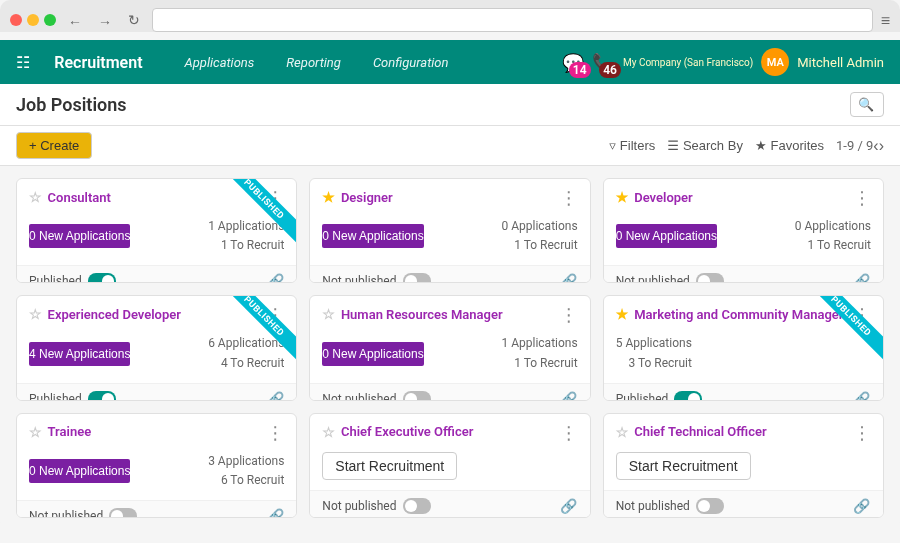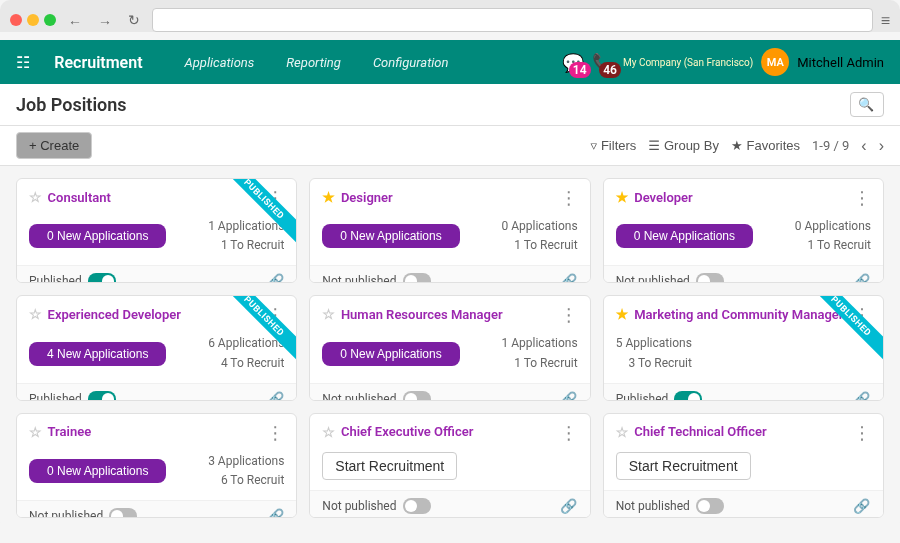--- a/index.html
+++ b/index.html
@@ -26,49 +26,49 @@
     .app-name { color: white; font-weight: 600; font-size: 16px; margin-right: 16px; }
     .nav-link { color: rgba(255,255,255,0.9); font-size: 13px; cursor: pointer; padding: 4px 6px; font-style: italic; }
     .nav-spacer { flex: 1; }
     .nav-badges { display: flex; align-items: center; gap: 8px; }
     .badge-item { position: relative; display: flex; align-items: center; }
     .badge-icon { color: white; font-size: 18px; }
     .badge-count { position: absolute; top: -4px; right: -6px; background: #e91e8c; color: white; border-radius: 10px; font-size: 12px; padding: 1px 4px; font-weight: 600; margin-top: 14px; }
     .badge-count-green { background: #7f1d1d; }
     .company-name { color: #fef9c3; font-size: 10px; }
     .user-avatar { width: 28px; height: 28px; border-radius: 50%; background: #ff9800; display: flex; align-items: center; justify-content: center; color: white; font-size: 11px; font-weight: 600; }
-    .user-name { color: #000000; font-size: 13px; }
+    .user-name { color: #fef9c3; font-size: 13px; }
 
     
     .page-header { background: white; padding: 8px 16px; border-bottom: 1px solid #e0e0e0; display: flex; align-items: center; justify-content: space-between; }
     .page-title { font-size: 18px; font-weight: 600; color: #333; }
     .search-bar { display: flex; align-items: center; border: 1px solid #ccc; border-radius: 4px; padding: 4px 8px; gap: 4px; background: white; }
     .search-input { border: none; outline: none; font-size: 13px; width: 200px; }
     .search-icon-btn { color: #666; cursor: pointer; }
 
     
     .toolbar { background: white; padding: 6px 16px; border-bottom: 1px solid #e0e0e0; display: flex; align-items: center; justify-content: space-between; }
-    .create-btn { background: #a3a3a3; border: 1px solid #ccc; border-radius: 4px; padding: 5px 12px; display: flex; align-items: center; gap: 4px; cursor: pointer; font-size: 13px; color: #333; }
+    .create-btn { background: #eab308; border: 1px solid #ccc; border-radius: 4px; padding: 5px 12px; display: flex; align-items: center; gap: 4px; cursor: pointer; font-size: 13px; color: #333; }
     .toolbar-right { display: flex; align-items: center; gap: 12px; }
     .toolbar-btn { background: none; border: none; cursor: pointer; font-size: 13px; color: #555; display: flex; align-items: center; gap: 4px; }
-    .pagination { color: #666; font-size: 13px; display: flex; align-items: center; gap: 12px; justify-content: space-between; }
+    .pagination { color: #666; font-size: 13px; display: flex; align-items: center; gap: 0; justify-content: space-between; }
     .page-nav { background: none; border: none; cursor: pointer; color: #666; font-size: 16px; }
 
     
     .cards-grid { padding: 12px 16px; display: grid; grid-template-columns: repeat(3, 1fr); gap: 12px; overflow-y: auto; flex: 1; background: #f5f5f5; }
 
     
     .card { background: white; border-radius: 6px; border: 1px solid #e0e0e0; overflow: hidden; position: relative; display: flex; flex-direction: column; }
     .card-header { padding: 10px 12px 6px; display: flex; align-items: flex-start; justify-content: space-between; }
     .card-title { font-size: 13px; font-weight: 600; color: #9c27b0; cursor: pointer; display: flex; align-items: center; gap: 6px; }
     .star-icon { color: #ccc; font-size: 14px; }
     .star-icon.active { color: #ffc107; }
     .card-menu { color: #888; cursor: pointer; font-size: 18px; line-height: 1; }
     .card-body { padding: 4px 12px 10px; display: flex; align-items: center; justify-content: space-between; }
-    .new-apps-btn { background: #7b1fa2; color: white; border: none; border-radius: 8px; padding: 5px 18px; font-size: 12px; cursor: pointer; font-weight: 500; }
+    .new-apps-btn { background: #7b1fa2; color: white; border: none; border-radius: 2px; padding: 5px 0; font-size: 12px; cursor: pointer; font-weight: 500; }
     .start-recruit-btn { background: white; color: #333; border: 1px solid #ccc; border-radius: 4px; padding: 5px 12px; font-size: 14px; cursor: pointer; }
     .card-stats { text-align: right; font-size: 12px; color: #666; line-height: 1.6; }
     .card-footer { padding: 7px 12px; border-top: 1px solid #f0f0f0; display: flex; align-items: center; justify-content: space-between; background: #fafafa; }
     .publish-status { display: flex; align-items: center; gap: 6px; font-size: 12px; color: #555; }
     .toggle-on { width: 28px; height: 16px; background: #009688; border-radius: 8px; position: relative; cursor: pointer; }
     .toggle-on::after { content: ''; position: absolute; right: 2px; top: 2px; width: 12px; height: 12px; border-radius: 50%; background: white; }
     .toggle-off { width: 28px; height: 16px; background: #bbb; border-radius: 8px; position: relative; cursor: pointer; }
     .toggle-off::after { content: ''; position: absolute; left: 2px; top: 2px; width: 12px; height: 12px; border-radius: 50%; background: white; }
     .link-icon { color: #888; cursor: pointer; font-size: 14px; }
 
@@ -131,21 +131,21 @@
 
   <div class="toolbar">
     <button class="create-btn">+ Create</button>
     <div class="toolbar-right">
       <button class="toolbar-btn">
         <span>▿</span>
         <span>Filters</span>
       </button>
       <button class="toolbar-btn">
         <span>☰</span>
-        <span>Group By</span>
+        <span>Search By</span>
       </button>
       <button class="toolbar-btn">
         <span>★</span>
         <span>Favorites</span>
       </button>
       <div class="pagination">
         <span>1-9 / 9</span>
         <button class="page-nav">‹</button>
         <button class="page-nav">›</button>
       </div>

